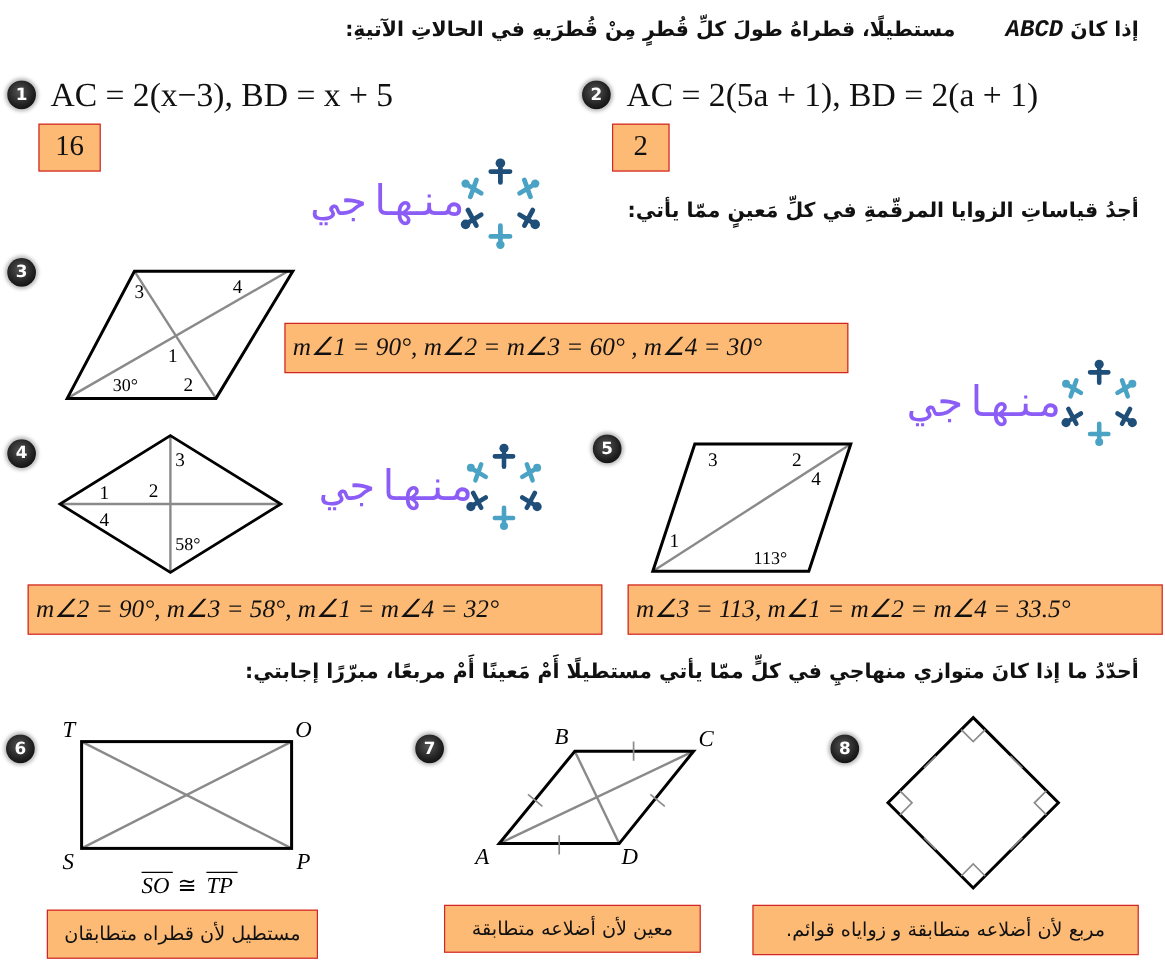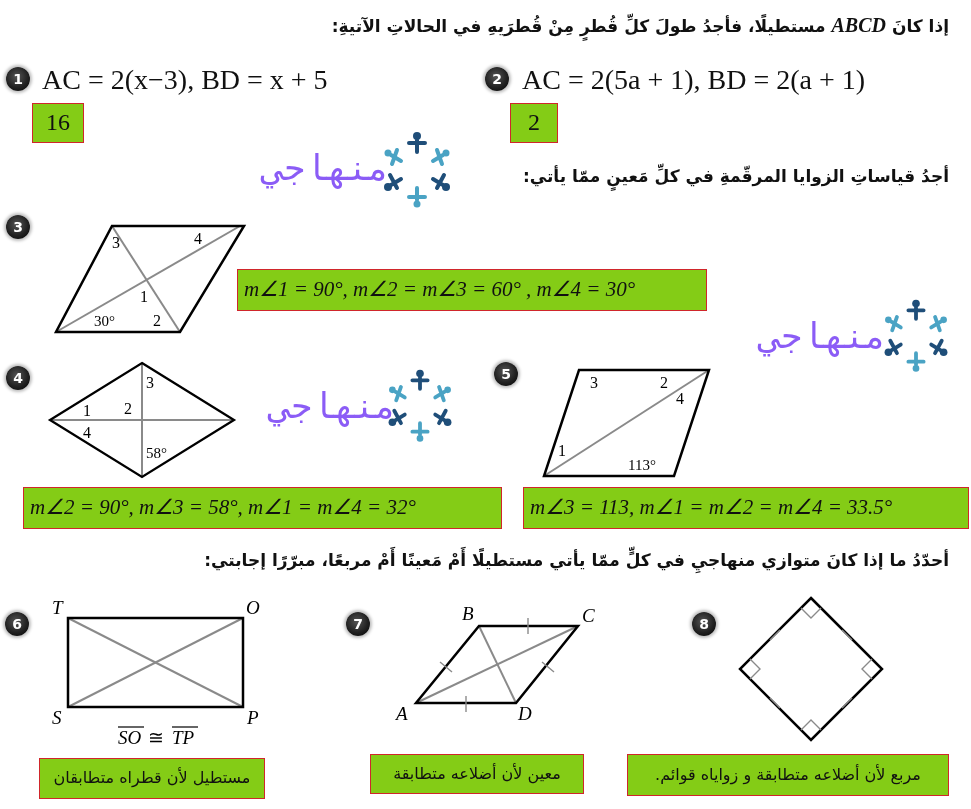--- a/index.html
+++ b/index.html
@@ -1,33 +1,33 @@
 <!DOCTYPE html>
 <html><head>
 <meta charset="utf-8">
 <style>
   html,body{margin:0;padding:0;background:#fff;}
   body{width:971px;height:809px;position:relative;overflow:hidden;font-family:"DejaVu Serif",serif;color:#111;}
   .abs{position:absolute;}
   .ar{direction:rtl;font-family:"DejaVu Sans",sans-serif;font-weight:bold;font-size:17px;white-space:nowrap;color:#111;}
   .num-badge{position:absolute;width:24px;height:24px;border-radius:50%;background:radial-gradient(circle at 45% 40%,#555 0%,#222 55%,#000 100%);box-shadow:0 0 3px 2px rgba(0,0,0,0.25);color:#fff;font-family:"DejaVu Sans",sans-serif;font-weight:bold;font-size:14px;line-height:24px;text-align:center;}
   .math{font-family:"Liberation Serif",serif;font-size:28px;white-space:nowrap;}
-  .box{position:absolute;border:1.5px solid #d0262b;box-sizing:border-box;background:#84cc16;}
+  .box{position:absolute;border:1.5px solid #d0262b;box-sizing:border-box;background:#fdba74;}
   .box-text{font-family:"Liberation Serif",serif;font-size:21px;white-space:nowrap;}
   .box-ar{direction:rtl;font-family:"DejaVu Sans",sans-serif;font-size:16px;white-space:nowrap;}
   .logo-text{font-family:Liberation Mono, monospace;font-size:35px;color:#8b5cf6;direction:rtl;white-space:nowrap;}
   svg text{font-family:"Liberation Serif",serif;}
 </style>
 </head>
 <body>
 
 <div class="abs ar" style="right:22px;top:14px;font-size:17px;">
   <span>إذا كانَ</span>
-  <i style="font-family:Liberation Serif, serif;font-size:20px;">ABCD</i>
-  <span>مستطيلًا، فأجدُ طولَ كلِّ قُطرٍ مِنْ قُطرَيهِ في الحالاتِ الآتيةِ:</span>
+  <i style="font-family:Liberation Mono, monospace;font-size:20px;margin-left:36px;">ABCD</i>
+  <span>مستطيلًا، قطراهُ طولَ كلِّ قُطرٍ مِنْ قُطرَيهِ في الحالاتِ الآتيةِ:</span>
 </div>
 
 <div class="num-badge" style="left:6px;top:67px;">1</div>
 <div class="abs math" style="left:42px;top:64px;">AC = 2(x−3), BD = x + 5</div>
 <div class="box" style="left:32px;top:103px;width:52px;height:40px;">
   <div class="box-text" style="text-align:center;line-height:37px;font-size:24px;">16</div>
 </div>
 
 <div class="num-badge" style="left:485px;top:67px;">2</div>
 <div class="abs math" style="left:522px;top:64px;">AC = 2(5a + 1), BD = 2(a + 1)</div>

